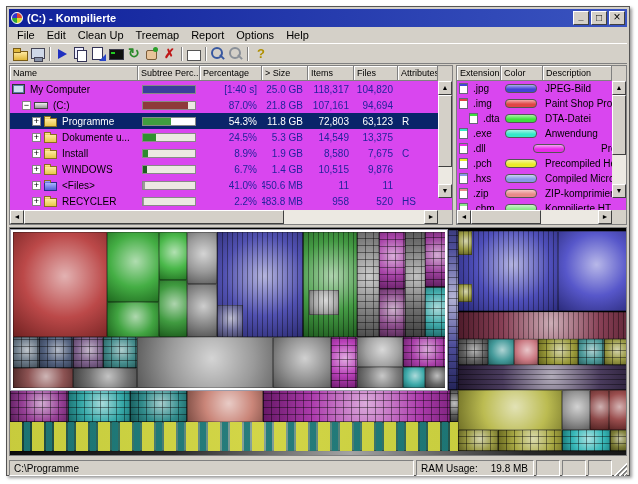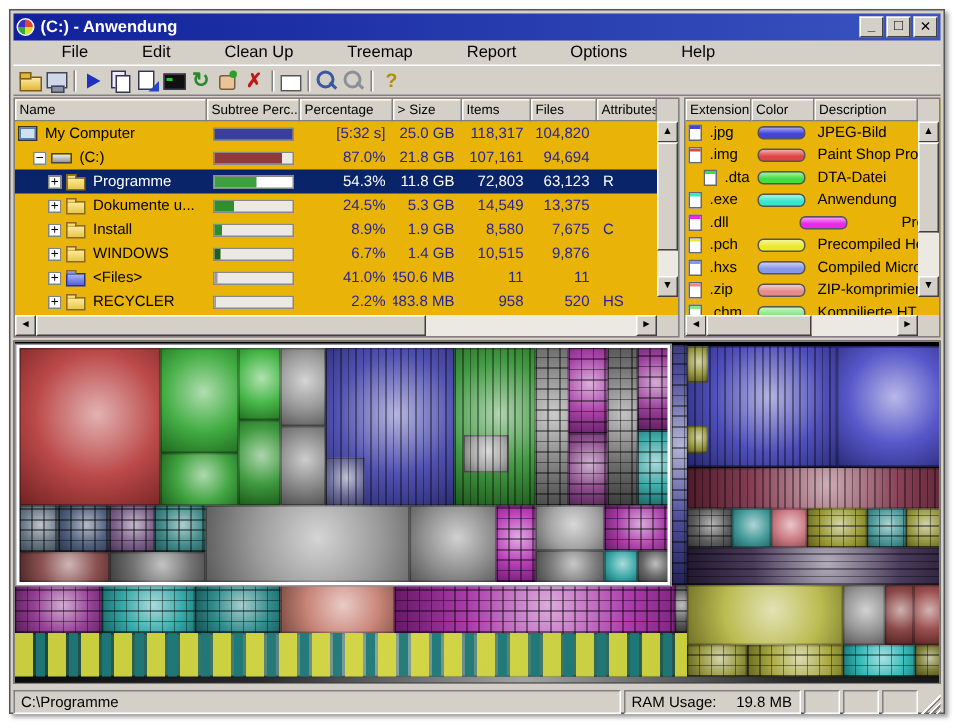--- a/index.html
+++ b/index.html
@@ -17,21 +17,21 @@
   .title { color:#fff; font-weight:bold; font-size:11px; margin-left:4px; flex:1;
            white-space:nowrap; overflow:hidden; }
   .cap { width:16px; height:14px; background:#d4d0c8; border:1px solid;
          border-color:#fff #404040 #404040 #fff; margin-left:2px;
          font-size:9px; line-height:11px; text-align:center; color:#000; position:relative; }
   .cap-min::before { content:"_"; font-weight:bold; }
   .cap-max::before { content:"\25A1"; font-size:10px; }
   .cap-close::before { content:"\00D7"; font-size:12px; line-height:10px; }
   
   .menubar { height:16px; display:flex; align-items:center; padding-left:2px; }
-  .mitem { font-size:11px; color:#000; padding:1px 6px;margin-left:24px; }
+  .mitem { font-size:11px; color:#000; padding:1px 6px; }
   
   .toolbar { height:21px; display:flex; align-items:center; padding-left:2px;
              border-top:1px solid #fff; border-bottom:1px solid #808080; }
   .tbtn { width:18px; height:18px; display:inline-flex; align-items:center; justify-content:center; }
   .tsep { width:2px; height:14px; margin:0 2px; border-left:1px solid #808080; border-right:1px solid #fff; }
   .ic { width:16px; height:15px; display:inline-block; position:relative; }
   .icon-open-folder::before { content:""; position:absolute; left:1px; top:5px; width:13px; height:8px;
       background:linear-gradient(#ffe9a0,#e0b83a); border:1px solid #7a5c16; }
   .icon-open-folder::after { content:""; position:absolute; left:1px; top:2px; width:6px; height:3px;
       background:#e0b83a; border:1px solid #7a5c16; }
@@ -65,21 +65,21 @@
   .icon-zoom-in::before, .icon-zoom-out::before { content:""; position:absolute; left:1px; top:1px;
       width:8px; height:8px; border:2px solid #3858a0; border-radius:50%; }
   .icon-zoom-in::after, .icon-zoom-out::after { content:""; position:absolute; left:9px; top:10px;
       width:6px; height:2px; background:#3858a0; transform:rotate(45deg); }
   .icon-zoom-out::before { border-color:#8a9098; }
   .icon-zoom-out::after { background:#8a9098; }
   .icon-help::before { content:"?"; position:absolute; left:5px; top:0; color:#b09000;
       font-weight:bold; font-size:13px; line-height:15px; }
   
   .panels { height:160px; display:flex; gap:3px; margin-top:1px; }
-  .panel { background:#eab308; border:1px solid #808080; position:relative; overflow:hidden; }
+  .panel { background:#d946ef; border:1px solid #808080; position:relative; overflow:hidden; }
   .panel-left { width:444px; }
   .panel-right { width:171px; }
   .hrow { display:flex; height:15px; background:#d4d0c8; }
   .hcell { font-size:9px; color:#000; background:#d4d0c8; border-right:1px solid #808080;
            border-bottom:1px solid #808080; box-shadow:inset 1px 1px 0 #fff;
            padding:2px 4px 0 3px; white-space:nowrap; overflow:hidden; flex:0 0 auto; }
   .rows { height:131px; overflow:hidden; position:absolute; left:0; top:15px; }
   .rows-left { width:428px; }
   .rows-right { width:155px; }
   .drow { display:flex; height:16px; align-items:center; }
@@ -140,21 +140,21 @@
       background:linear-gradient(135deg, transparent 0 55%, #fff 55% 60%, #808080 60% 66%, transparent 66% 72%, #fff 72% 77%, #808080 77% 83%, transparent 83% 89%, #fff 89% 93%, #808080 93% 100%); }
 </style>
 </head>
 <body>
 
 <div class="frame">
   <div class="win">
 
     <div class="titlebar">
       <span class="appicon"></span>
-      <span class="title">(C:) - Anwendung</span>
+      <span class="title">(C:) - Kompilierte</span>
       <span class="cap cap-min"></span>
       <span class="cap cap-max"></span>
       <span class="cap cap-close"></span>
     </div>
 
     <div class="menubar">
         <span class="mitem">File</span>
         <span class="mitem">Edit</span>
         <span class="mitem">Clean Up</span>
         <span class="mitem">Treemap</span>
@@ -225,21 +225,21 @@
             <div class="drow">
               <span class="cell" style="width: 128px; padding-left: 2px;">
                 <span class="i-computer"></span>
                 <span class="nm">My Computer</span>
               </span>
               <span class="cell" style="width: 62px;">
                 <span class="bartrack">
                   <span class="barfill" style="width: 100%; display: block; background-color: rgb(58, 63, 155);"></span>
                 </span>
               </span>
-              <span class="cell num" style="width: 62px;">[5:32 s]</span>
+              <span class="cell num" style="width: 62px;">[1:40 s]</span>
               <span class="cell num" style="width: 46px;">25.0 GB</span>
               <span class="cell num" style="width: 46px;">118,317</span>
               <span class="cell num" style="width: 44px;">104,820</span>
               <span class="cell attr" style="width: 40px;"></span>
             </div>
             <div class="drow">
               <span class="cell" style="width: 128px; padding-left: 12px;">
                 <span class="exp">−</span>
                 <span class="i-drive"></span>
                 <span class="nm">(C:)</span>

